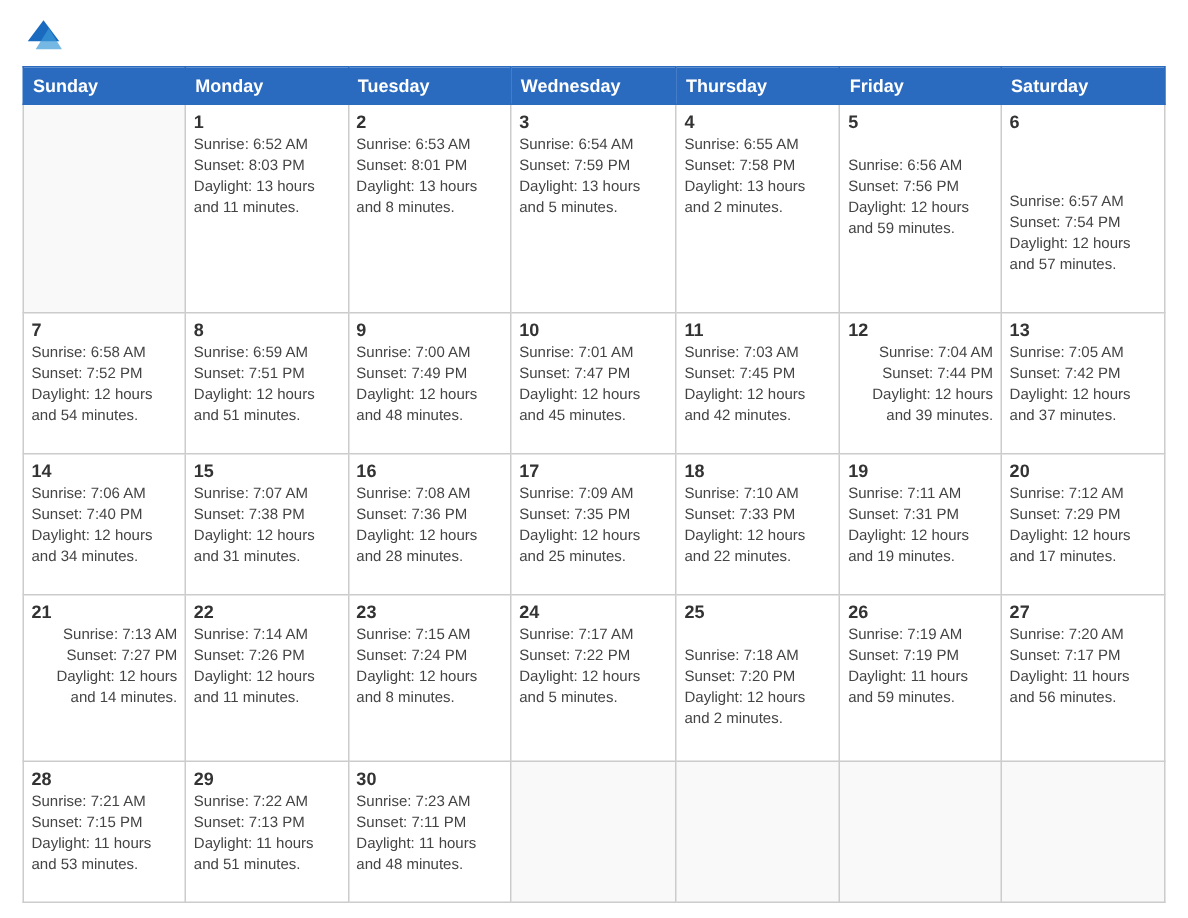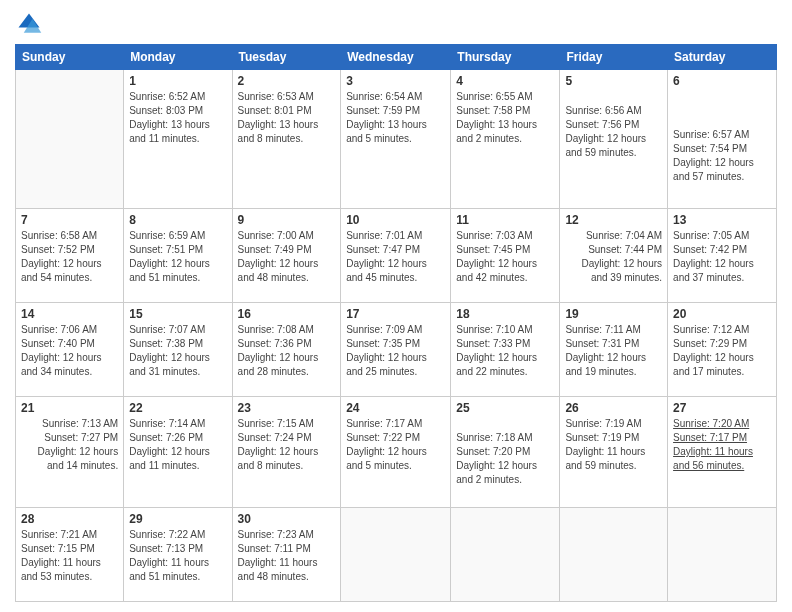--- a/index.html
+++ b/index.html
@@ -316,21 +316,21 @@
           </td>
           <td>
             <span class="day-number">26</span>
             <div class="day-info" style="white-space: pre-line;">Sunrise: 7:19 AM
 Sunset: 7:19 PM
 Daylight: 11 hours
 and 59 minutes.</div>
           </td>
           <td>
             <span class="day-number">27</span>
-            <div class="day-info" style="white-space: pre-line; text-decoration: underline;">Sunrise: 7:20 AM
+            <div class="day-info" style="white-space: pre-line;">Sunrise: 7:20 AM
 Sunset: 7:17 PM
 Daylight: 11 hours
 and 56 minutes.</div>
           </td>
         </tr>
         <tr>
           <td>
             <span class="day-number">28</span>
             <div class="day-info" style="white-space: pre-line;">Sunrise: 7:21 AM
 Sunset: 7:15 PM

